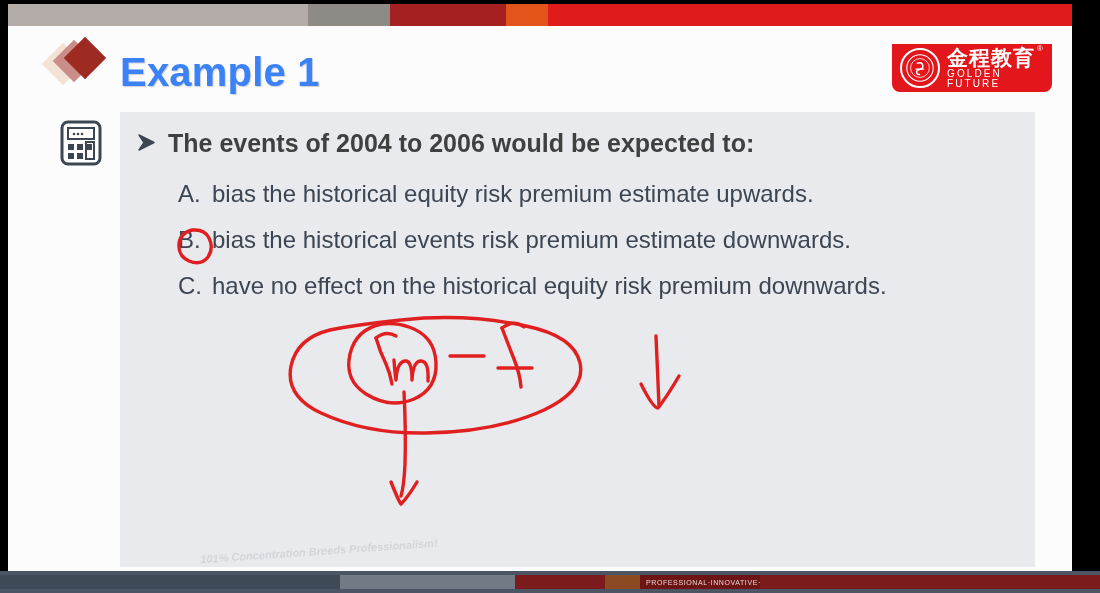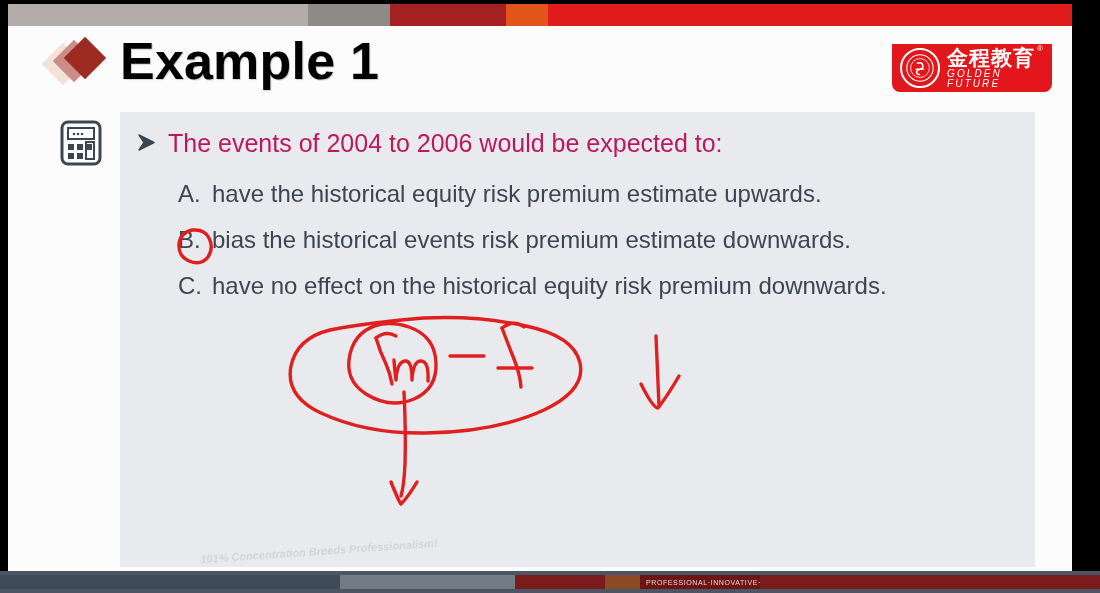--- a/index.html
+++ b/index.html
@@ -66,24 +66,24 @@
     height: 30px;
     transform: rotate(45deg);
   }
   .dia.d1 { left: 0px;  top: 9px;  background: #f3e2d6; }
   .dia.d2 { left: 11px; top: 6px;  background: #cb8d8a; }
   .dia.d3 { left: 22px; top: 3px;  background: #9e2b22; }
 
   #page-title {
     position: absolute;
     left: 112px;
-    top: 5px;
-    font-size: 52px;
+    top: 24px;
+    font-size: 40px;
     font-weight: bold;
-    color: #000000;
+    color: #3b82f6;
     letter-spacing: 0.2px;
     text-shadow: 1px 1px 1px rgba(0,0,0,0.18);
     white-space: nowrap;
   }
 
   
   #brand-logo {
     position: absolute;
     right: 20px;
     top: 18px;
@@ -128,21 +128,20 @@
     position: absolute;
     right: -9px;
     top: -2px;
     font-size: 8px;
     font-weight: normal;
   }
   #brand-en {
     font-size: 10px;
     letter-spacing: 2.1px;
     margin-top: 1px;
-    font-style: italic;
   }
 
   
   #calc-icon {
     position: absolute;
     left: 50px;
     top: 115px;
     width: 46px;
     height: 48px;
   }
@@ -166,22 +165,23 @@
     white-space: nowrap;
   }
   #arrow-bullet {
     width: 22px;
     height: 26px;
     flex: 0 0 auto;
     margin-right: 10px;
   }
   #question-text {
     font-size: 25px;
-    color: #be185d;
+    color: #404040;
     line-height: 1.1;
+    font-weight: bold;
   }
 
   .option-row {
     position: absolute;
     left: 58px;
     display: flex;
     align-items: baseline;
     white-space: nowrap;
     font-size: 24px;
     color: #3c4652;
@@ -305,21 +305,21 @@
         <div id="arrow-bullet">
           <svg width="22" height="26" viewBox="0 0 22 26" aria-hidden="true">
             <path d="M3 5 L18 12.5 L3 20 L8 12.5 Z" fill="#3c4652" stroke="#3c4652" stroke-width="1.4" stroke-linejoin="round"></path>
           </svg>
         </div>
         <div id="question-text">The events of 2004 to 2006 would be expected to:</div>
       </div>
 
       <div class="option-row" id="option-a">
         <span class="option-letter">A.</span>
-        <span>have the historical equity risk premium estimate upwards.</span>
+        <span>bias the historical equity risk premium estimate upwards.</span>
       </div>
 
       <div class="option-row" id="option-b">
         <span class="option-letter">B.</span>
         <span>bias the historical events risk premium estimate downwards.</span>
       </div>
 
       <div class="option-row" id="option-c">
         <span class="option-letter">C.</span>
         <span>have no effect on the historical equity risk premium downwards.</span>

